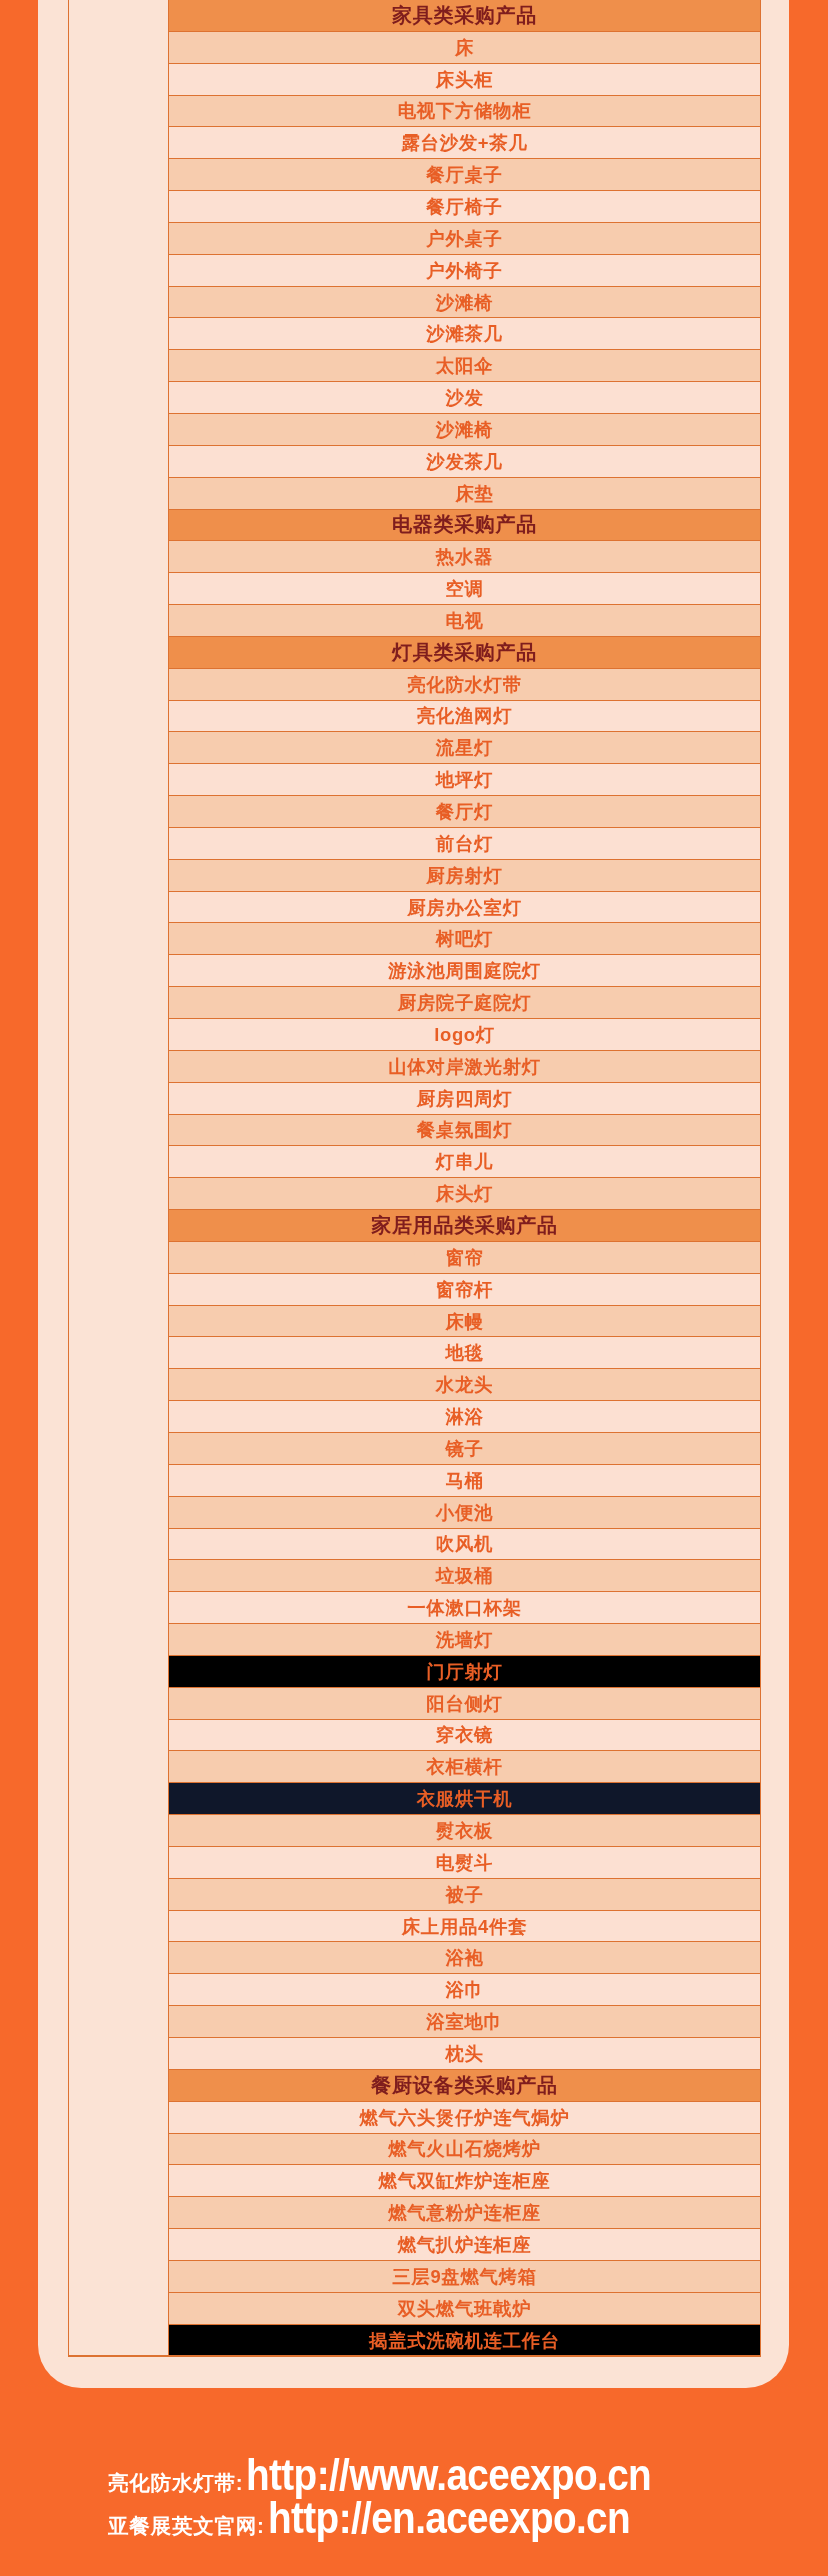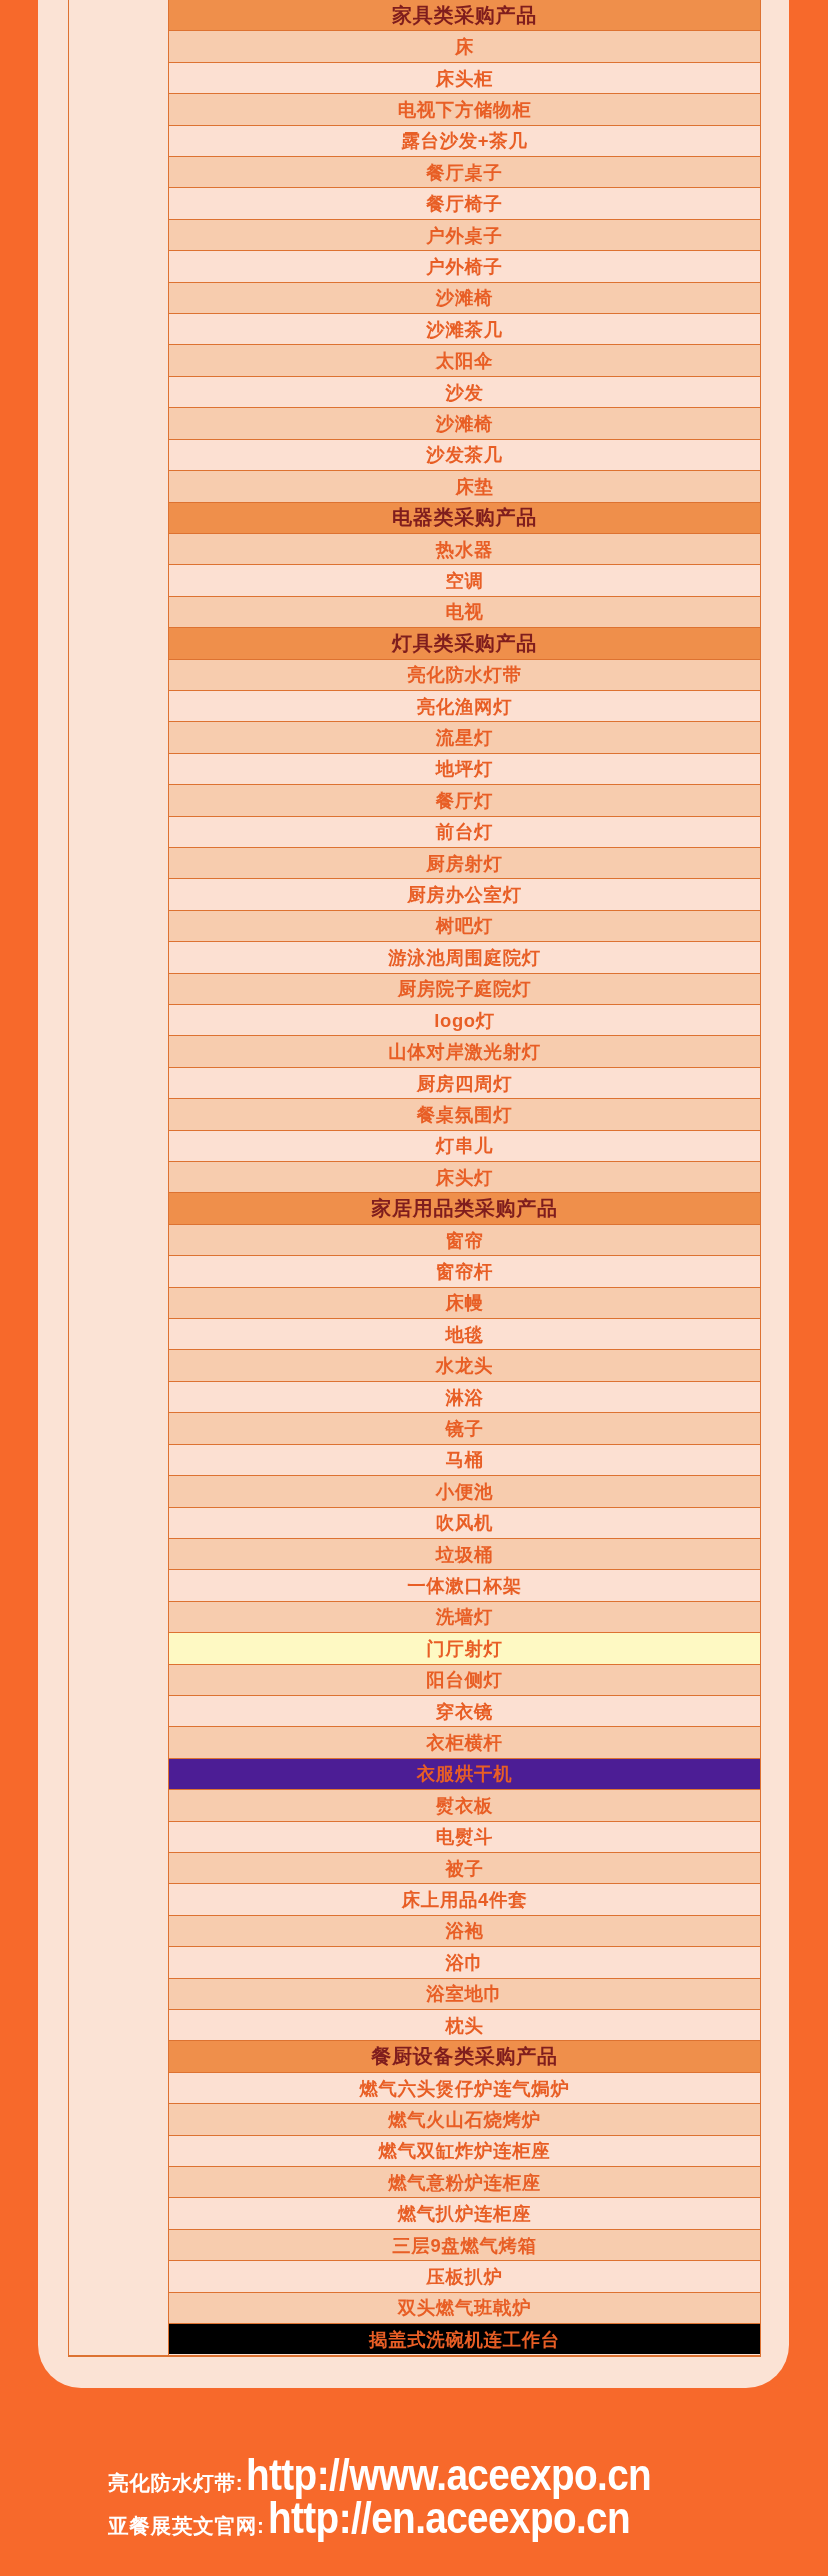--- a/index.html
+++ b/index.html
@@ -229,33 +229,33 @@
       </div>
       <div class="row" style="background: rgb(247, 204, 174);">
         <span>垃圾桶</span>
       </div>
       <div class="row" style="background: rgb(252, 224, 210);">
         <span>一体漱口杯架</span>
       </div>
       <div class="row" style="background: rgb(247, 204, 174);">
         <span>洗墙灯</span>
       </div>
-      <div class="row" style="background: #fef9c3;">
+      <div class="row" style="background: #000000;">
         <span>门厅射灯</span>
       </div>
       <div class="row" style="background: rgb(247, 204, 174);">
         <span>阳台侧灯</span>
       </div>
       <div class="row" style="background: rgb(252, 224, 210);">
         <span>穿衣镜</span>
       </div>
       <div class="row" style="background: rgb(247, 204, 174);">
         <span>衣柜横杆</span>
       </div>
-      <div class="row" style="background: #4c1d95;">
+      <div class="row" style="background: #0f172a;">
         <span>衣服烘干机</span>
       </div>
       <div class="row" style="background: rgb(247, 204, 174);">
         <span>熨衣板</span>
       </div>
       <div class="row" style="background: rgb(252, 224, 210);">
         <span>电熨斗</span>
       </div>
       <div class="row" style="background: rgb(247, 204, 174);">
         <span>被子</span>
@@ -288,23 +288,20 @@
         <span>燃气双缸炸炉连柜座</span>
       </div>
       <div class="row" style="background: rgb(247, 204, 174);">
         <span>燃气意粉炉连柜座</span>
       </div>
       <div class="row" style="background: rgb(252, 224, 210);">
         <span>燃气扒炉连柜座</span>
       </div>
       <div class="row" style="background: rgb(247, 204, 174);">
         <span>三层9盘燃气烤箱</span>
-      </div>
-      <div class="row" style="background: rgb(252, 224, 210);">
-        <span>压板扒炉</span>
       </div>
       <div class="row" style="background: rgb(247, 204, 174);">
         <span>双头燃气班戟炉</span>
       </div>
       <div class="row" style="background: #000000;">
         <span>揭盖式洗碗机连工作台</span>
       </div>
     </div>
 </div>
 

